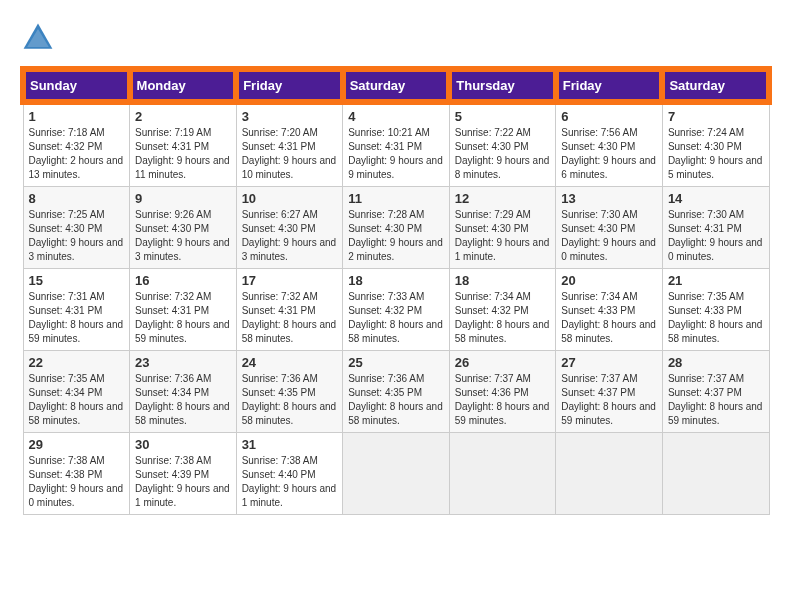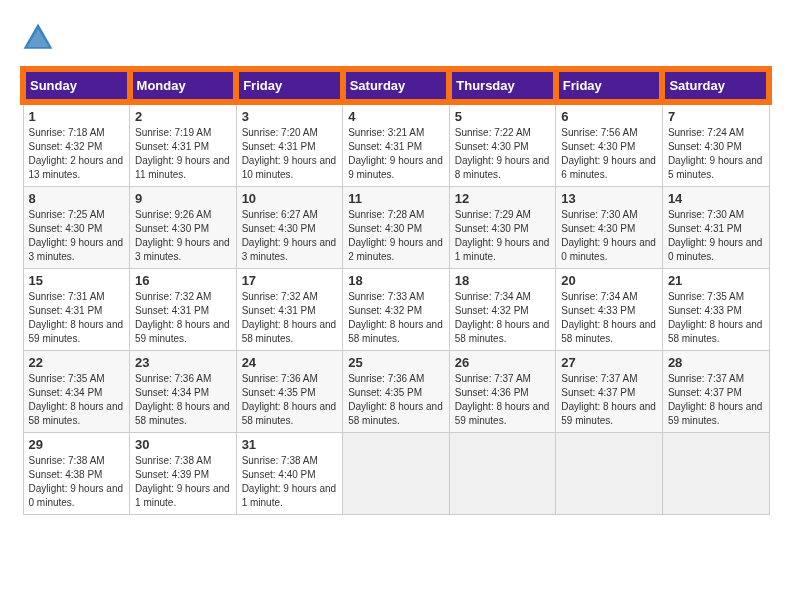--- a/index.html
+++ b/index.html
@@ -144,21 +144,21 @@
         <span class="day-num">3</span>
         <div class="day-info">
           <span>Sunrise: 7:20 AM</span><br>
           <span>Sunset: 4:31 PM</span><br>
           <span>Daylight: 9 hours and 10 minutes.</span>
         </div>
       </td>
         <td>
         <span class="day-num">4</span>
         <div class="day-info">
-          <span>Sunrise: 3:21 AM</span><br>
+          <span>Sunrise: 10:21 AM</span><br>
           <span>Sunset: 4:31 PM</span><br>
           <span>Daylight: 9 hours and 9 minutes.</span>
         </div>
       </td>
         <td>
         <span class="day-num">5</span>
         <div class="day-info">
           <span>Sunrise: 7:22 AM</span><br>
           <span>Sunset: 4:30 PM</span><br>
           <span>Daylight: 9 hours and 8 minutes.</span>

